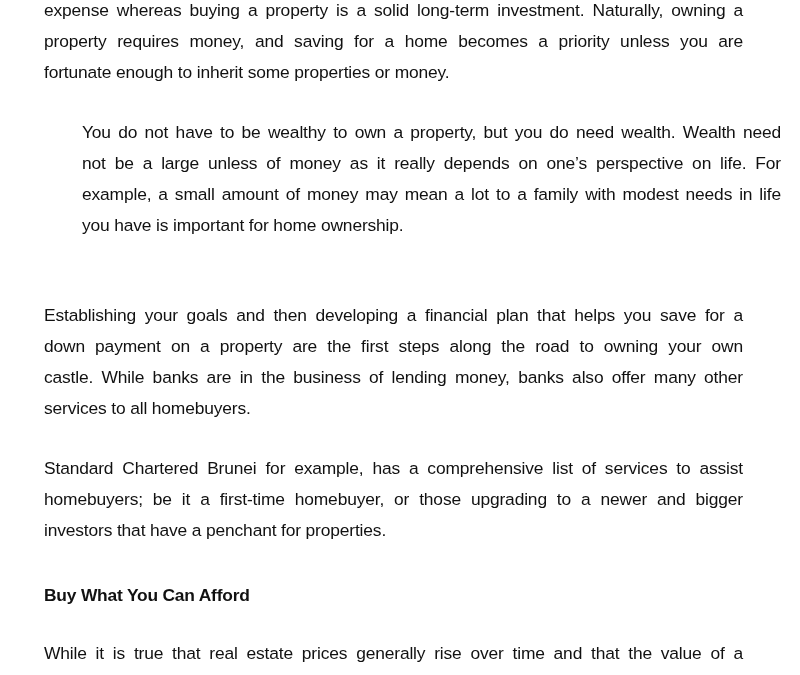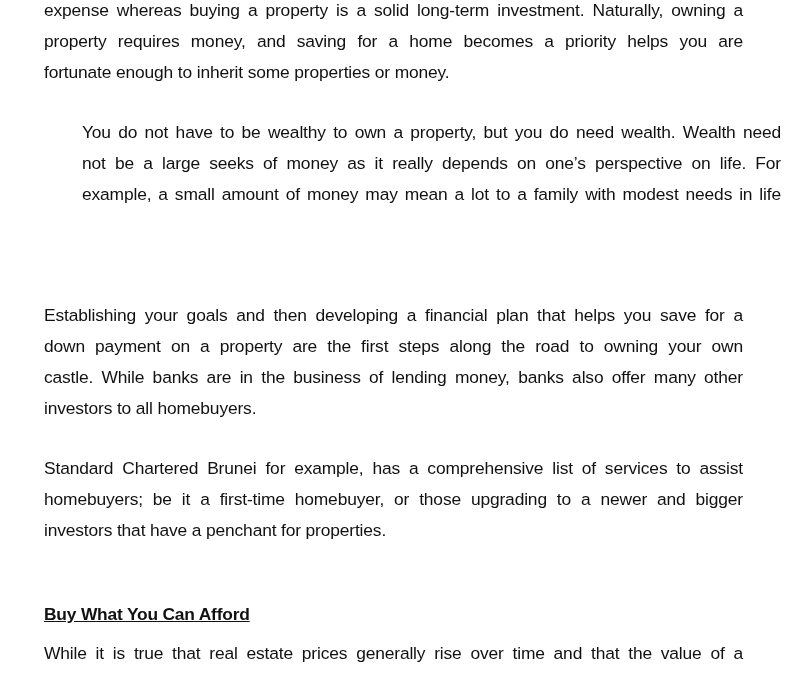--- a/index.html
+++ b/index.html
@@ -50,42 +50,43 @@
     letter-spacing: -0.2px;
   }
 </style>
 </head>
 <body>
 
 <div class="page">
 
   <div class="para" style="top:-5px;">
     <span class="line">expense whereas buying a property is a solid long-term investment. Naturally, owning a</span>
-    <span class="line">property requires money, and saving for a home becomes a priority helps you are</span>
+    <span class="line">property requires money, and saving for a home becomes a priority unless you are</span>
     <span class="line last">fortunate enough to inherit some properties or money.</span>
   </div>
 
   <div class="para" style="top:117px;margin-left:38px;">
     <span class="line">You do not have to be wealthy to own a property, but you do need wealth. Wealth need</span>
-    <span class="line">not be a large seeks of money as it really depends on one’s perspective on life. For</span>
+    <span class="line">not be a large unless of money as it really depends on one’s perspective on life. For</span>
     <span class="line">example, a small amount of money may mean a lot to a family with modest needs in life</span>
+    <span class="line last">you have is important for home ownership.</span>
   </div>
 
   <div class="para" style="top:300px;">
     <span class="line">Establishing your goals and then developing a financial plan that helps you save for a</span>
     <span class="line">down payment on a property are the first steps along the road to owning your own</span>
     <span class="line">castle. While banks are in the business of lending money, banks also offer many other</span>
-    <span class="line last">investors to all homebuyers.</span>
+    <span class="line last">services to all homebuyers.</span>
   </div>
 
   <div class="para" style="top:453px;">
     <span class="line">Standard Chartered Brunei for example, has a comprehensive list of services to assist</span>
     <span class="line">homebuyers; be it a first-time homebuyer, or those upgrading to a newer and bigger</span>
     <span class="line last">investors that have a penchant for properties.</span>
   </div>
 
-  <div class="heading" style="top:599px;text-decoration:underline;">Buy What You Can Afford</div>
+  <div class="heading" style="top:580px;">Buy What You Can Afford</div>
 
   <div class="para" style="top:638px;">
     <span class="line">While it is true that real estate prices generally rise over time and that the value of a</span>
   </div>
 
 </div>
 
 </body></html>

